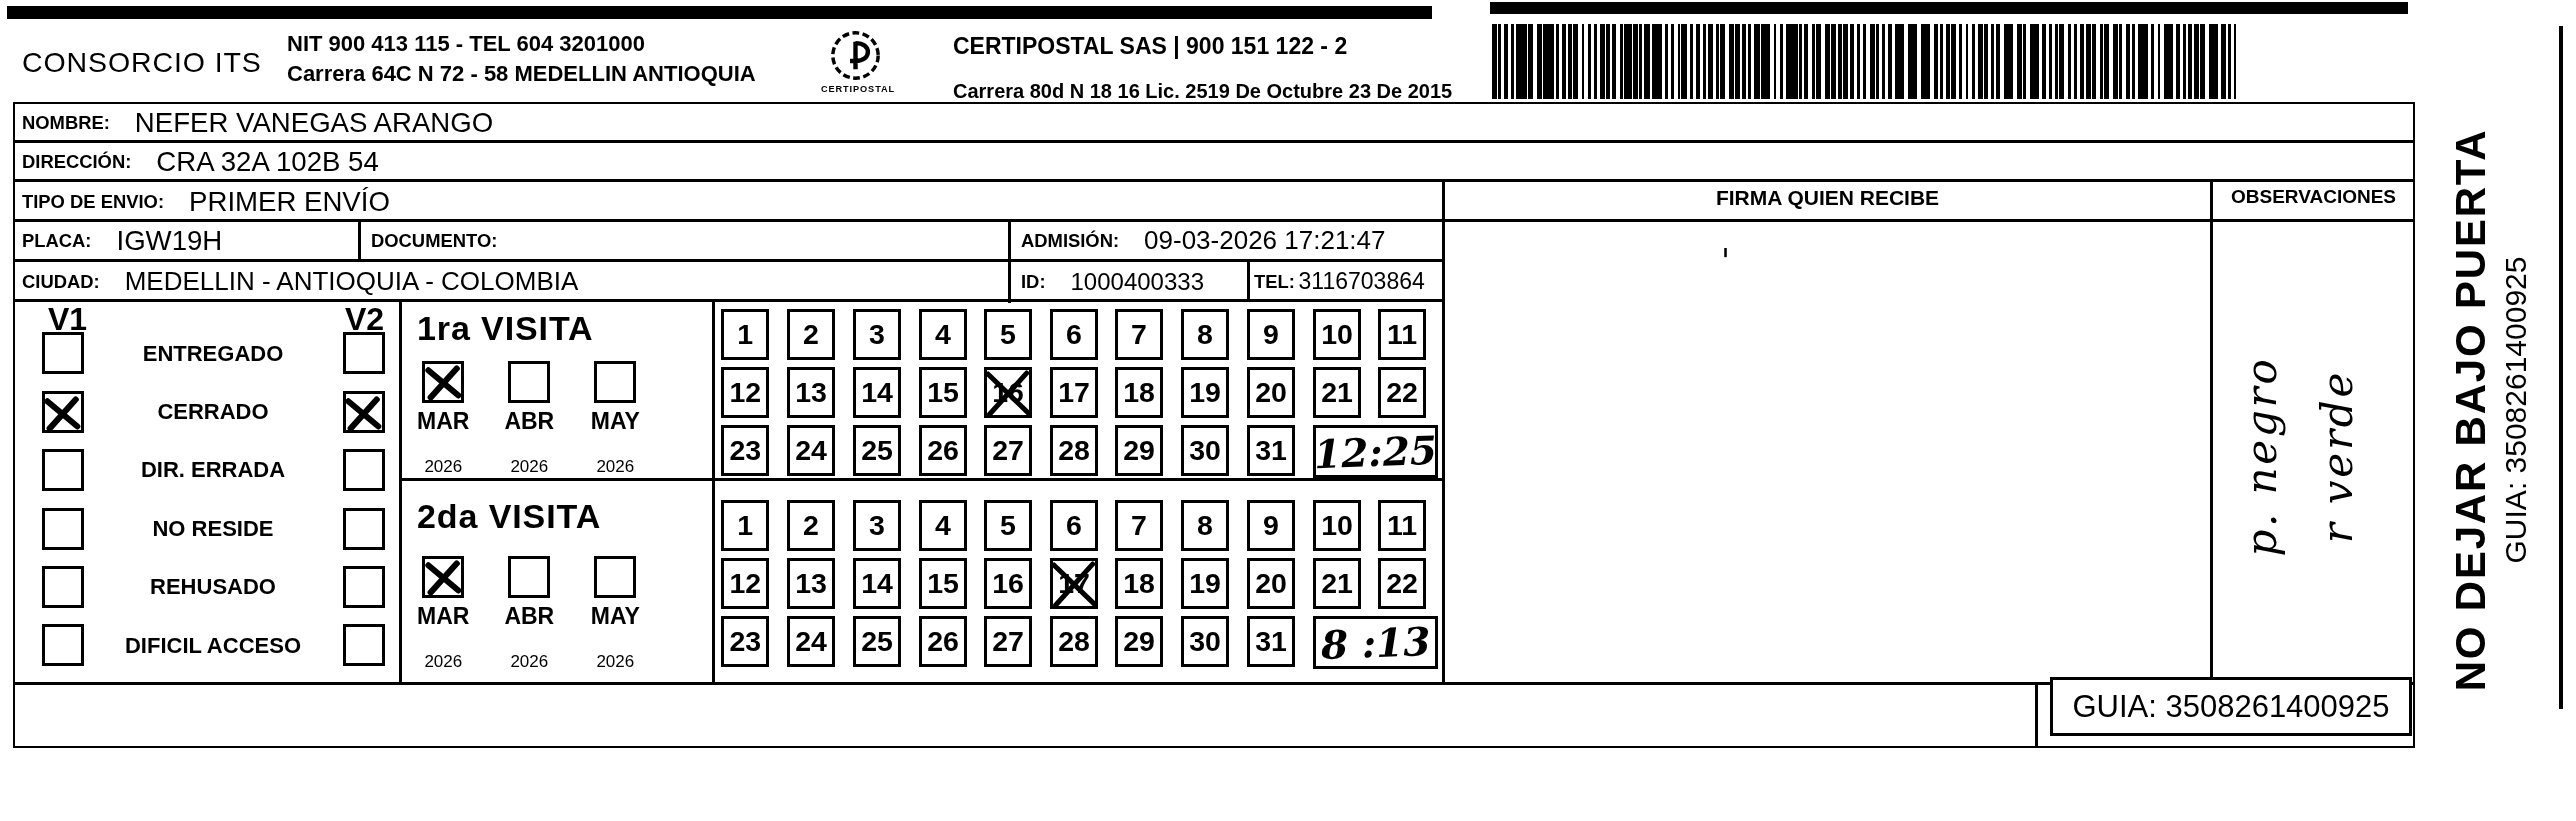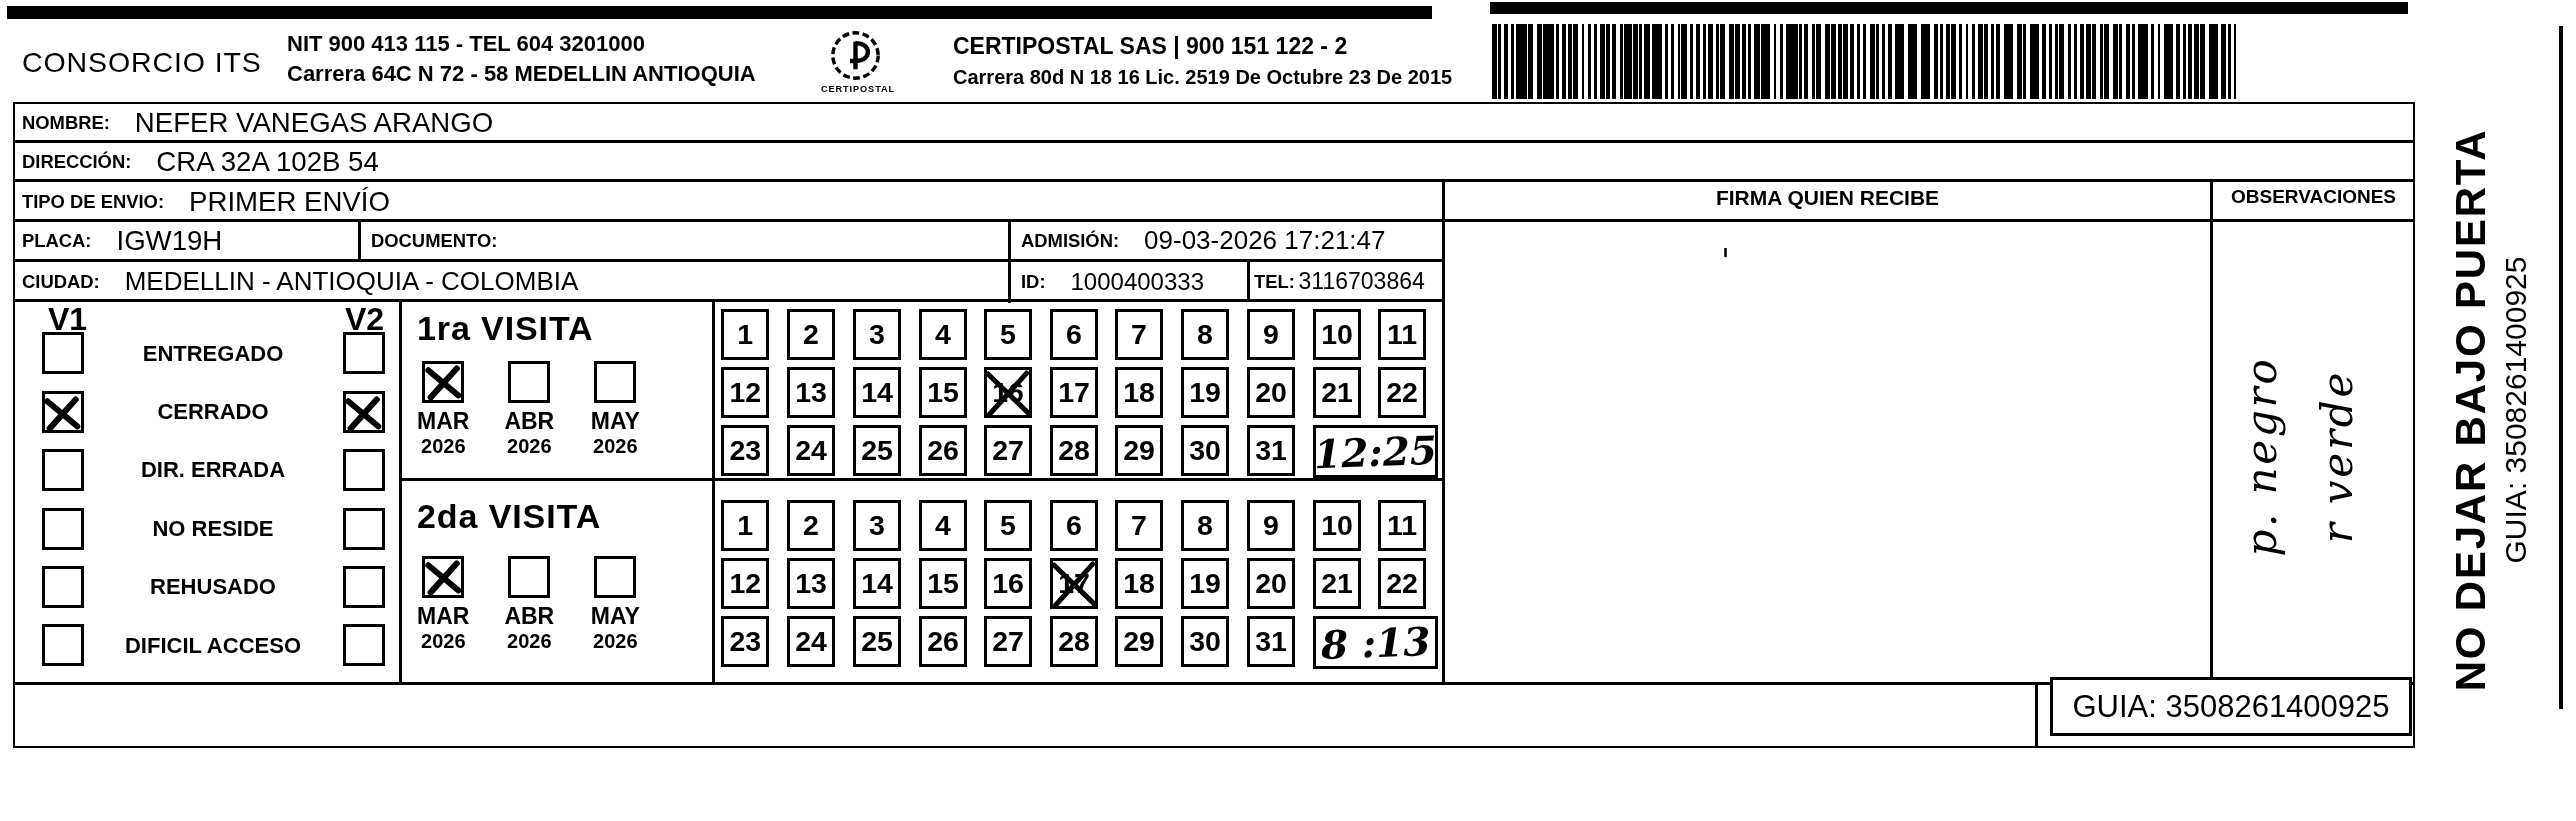--- a/index.html
+++ b/index.html
@@ -9,21 +9,21 @@
   .hline,.vline{position:absolute;background:#000;}
   
   #bar-left{left:7.3px;top:5.5px;width:1425px;height:13.8px;background:#000;}
   #bar-right{left:1490px;top:1.8px;width:918px;height:12px;background:#000;}
   #company{left:22px;top:46px;font-size:28.5px;letter-spacing:0.9px;}
   #info1{left:287px;top:31px;font-size:22px;font-weight:bold;}
   #info2{left:287px;top:61px;font-size:22px;font-weight:bold;}
   #logo{left:828px;top:27.6px;width:55px;height:55px;}
   #logo-caption{left:812px;top:84px;width:92px;font-size:9.2px;font-weight:bold;text-align:center;letter-spacing:0.9px;}
   #cert1{left:953px;top:33px;font-size:23px;font-weight:bold;}
-  #cert2{left:953px;top:66px;font-size:20px;font-weight:bold;}
+  #cert2{left:953px;top:80px;font-size:20px;font-weight:bold;}
   #barcode{left:1492px;top:24px;width:744px;height:75px;
     background:
       repeating-linear-gradient(90deg,#000 0 2.8px,transparent 2.8px 6.4px),
       repeating-linear-gradient(90deg,#000 0 1.8px,transparent 1.8px 12px),
       repeating-linear-gradient(90deg,#000 0 4.6px,transparent 4.6px 27px),
       repeating-linear-gradient(90deg,#000 0 1.8px,transparent 1.8px 38px);}
   
   #main-border{left:13px;top:102px;width:2402px;height:646px;border:2.8px solid #000;box-sizing:border-box;}
   
   .inforow{position:absolute;display:flex;align-items:center;gap:25px;height:37px;white-space:nowrap;}
@@ -57,21 +57,21 @@
   .visit-panel{position:absolute;left:404px;width:305px;}
   #visit-0{top:303px;height:175px;}
   #visit-1{top:482px;height:256px;}
   .visit-title{margin:5.5px 0 0 13px;font-size:34px;font-weight:bold;letter-spacing:0.9px;}
   #visit-1 .visit-title{margin-top:14.7px;}
   .months-row{display:flex;gap:22px;margin:13px 0 0 7.3px;}
   #visit-1 .months-row{margin-top:20px;}
   .month-col{width:64px;text-align:center;}
   .month-box{position:relative;width:42px;height:42px;border:3.7px solid #000;box-sizing:border-box;margin:0 auto;}
   .month-label{font-size:23px;font-weight:bold;margin-top:5.5px;}
-  .month-year{font-size:20px;font-weight:bold;}
+  .month-year{font-size:17px;font-weight:normal;margin-top:22px;}
   
   .day-grid{position:absolute;left:714px;width:727px;}
   #grid-0{top:303px;height:177px;}
   #grid-1{top:494px;height:188px;}
   .day-cell{position:absolute;width:48px;height:51px;border:3.7px solid #000;box-sizing:border-box;
     display:flex;align-items:center;justify-content:center;font-size:28.5px;font-weight:bold;background:#fff;}
   .time-cell{position:absolute;width:125px;height:53px;border:3.7px solid #000;box-sizing:border-box;
     display:flex;align-items:center;justify-content:center;background:#fff;}
   .hand{font-family:"DejaVu Serif",serif;font-style:italic;font-weight:bold;}
   .time-cell .hand{font-size:39px;transform:rotate(-2deg);}

